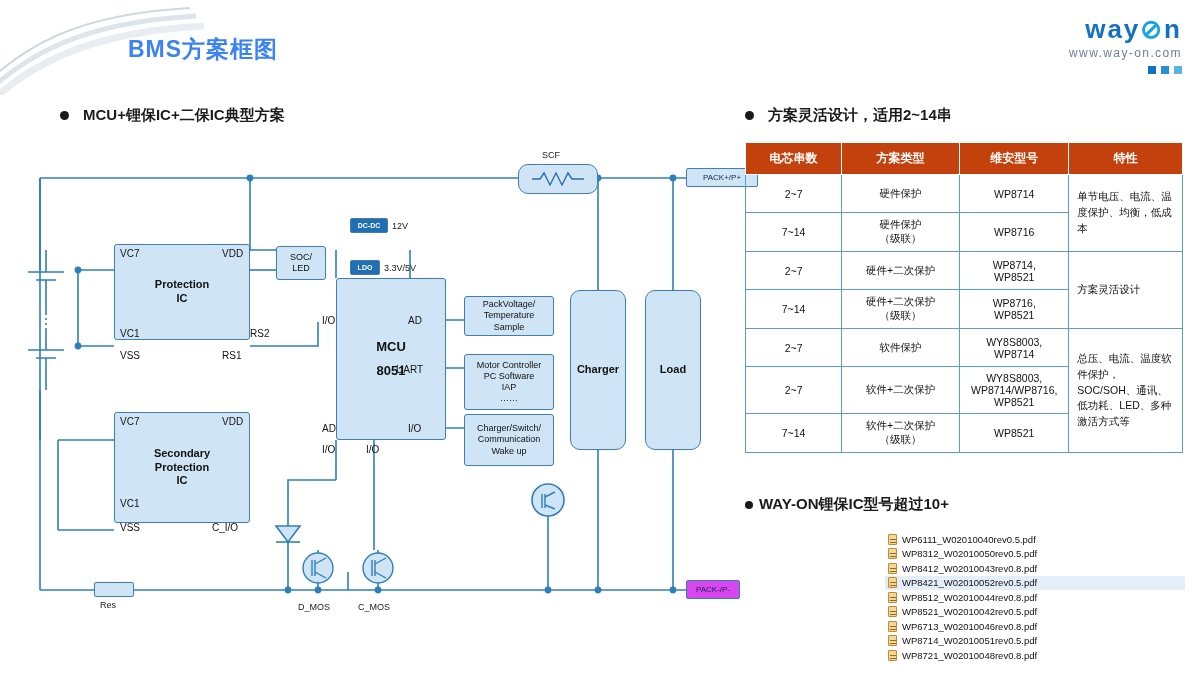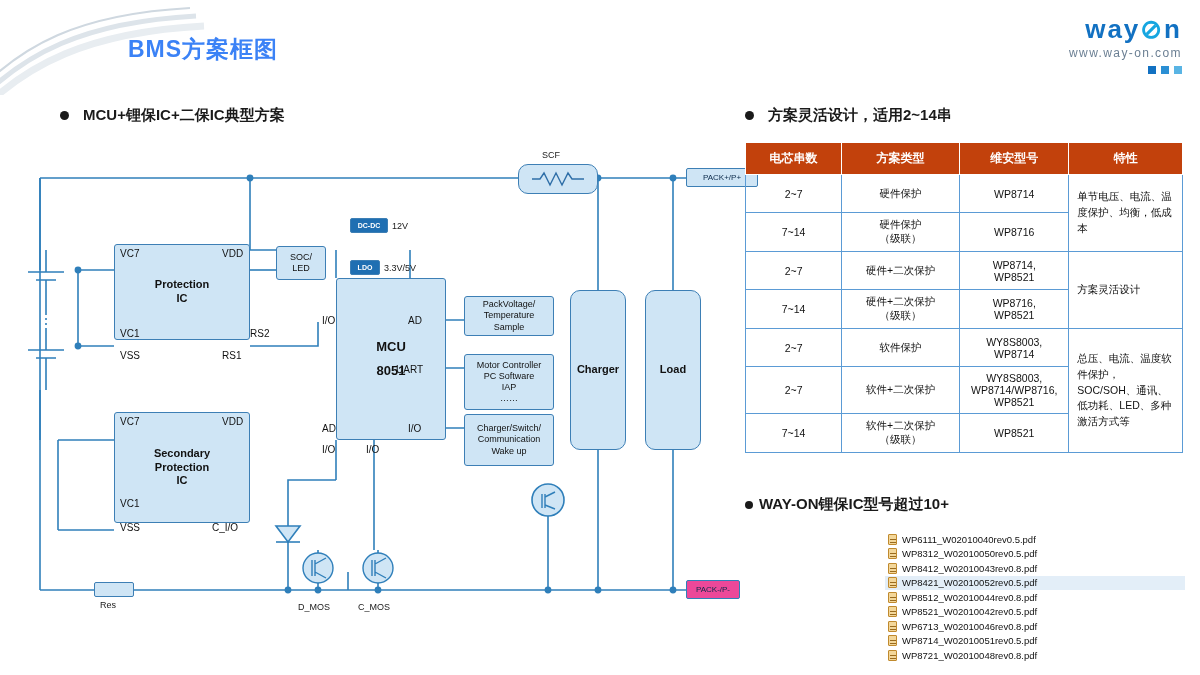--- a/index.html
+++ b/index.html
@@ -190,21 +190,21 @@
   <div class="sch-label" style="left:82px; top:450px;">Res</div>
 
   <div class="box rounded" style="left:500px; top:14px; width:80px; height:30px;">
     <svg width="56" height="16">
         <path d="M2,8 L10,8 L14,2 L20,14 L26,2 L32,14 L38,2 L42,8 L54,8" stroke="#2f6fa8" stroke-width="1.4" fill="none"></path>
       </svg>
   </div>
   <div class="sch-label" style="left:524px; top:0px;">SCF</div>
 
   <div class="tiny-box" style="left:668px; top:18px; width:72px; height:19px; font-size:8px;">PACK+/P+</div>
-  <div class="tiny-box" style="left:668px; top:430px; width:54px; height:19px; font-size:8px; background:#ec4899; border-color:#2f7fba;">PACK-/P-</div>
+  <div class="tiny-box" style="left:668px; top:430px; width:54px; height:19px; font-size:8px; background:#d946ef; border-color:#2f7fba;">PACK-/P-</div>
 
   <div class="tiny-box dark" style="left:332px; top:68px; width:38px; height:15px;">DC-DC</div>
   <div class="sch-label" style="left:374px; top:71px;">12V</div>
   <div class="tiny-box dark" style="left:332px; top:110px; width:30px; height:15px;">LDO</div>
   <div class="sch-label" style="left:366px; top:113px;">3.3V/5V</div>
 
   <div class="box" style="left:258px; top:96px; width:50px; height:34px; white-space:pre-line;">SOC/
 LED</div>
 
   <div class="box big" style="left:96px; top:94px; width:136px; height:96px; white-space:pre-line;">

